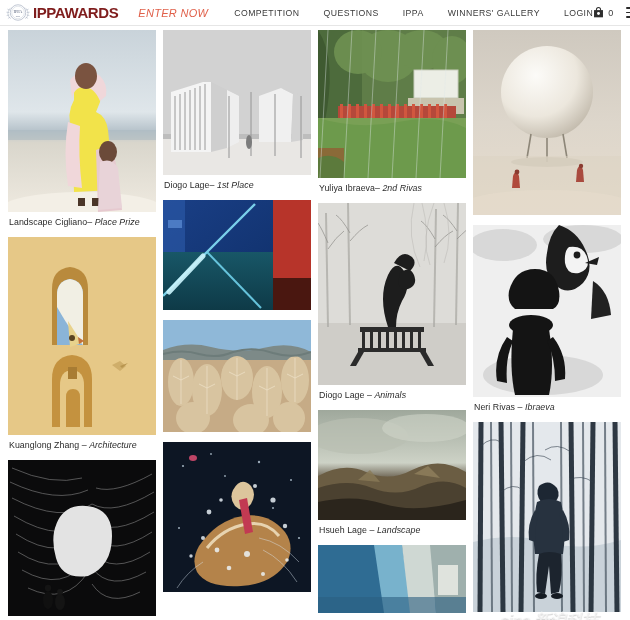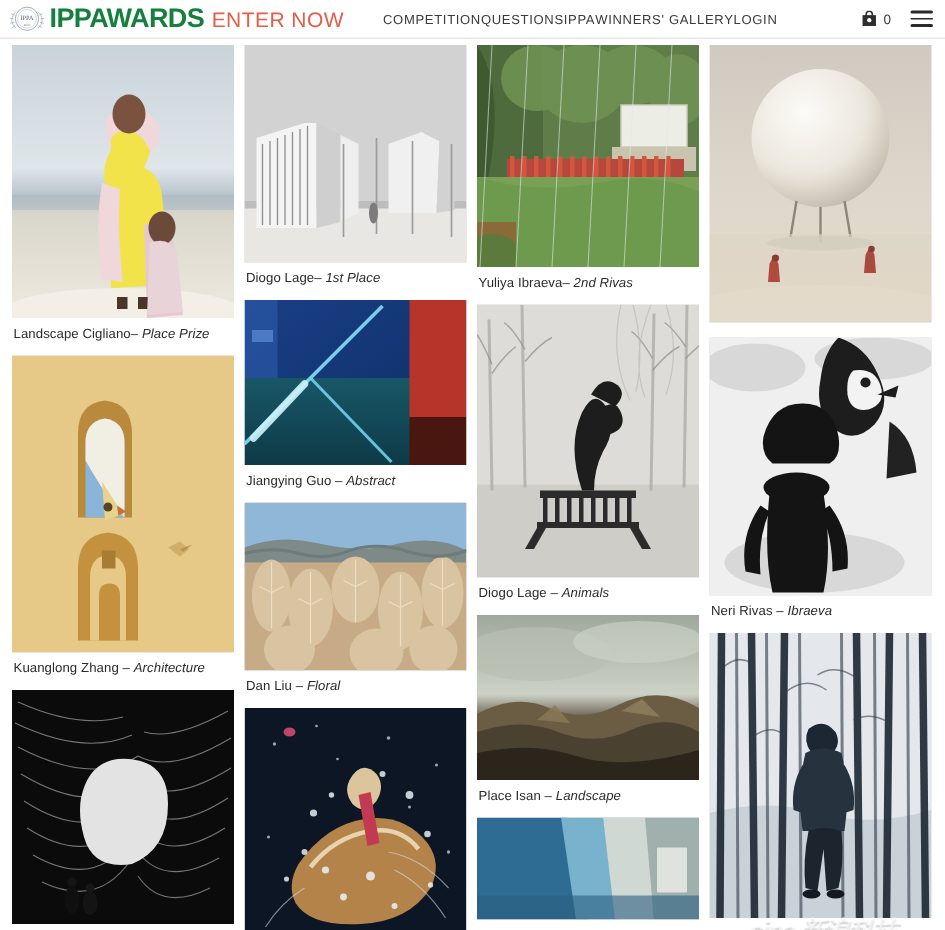--- a/index.html
+++ b/index.html
@@ -27,38 +27,40 @@
   .logo-badge{
     width:28px;height:22px;
     position:relative;
     display:flex;align-items:center;justify-content:center;
     flex:0 0 auto;
   }
   .logo-badge svg{ display:block; }
   .brand{
     font-family:"Liberation Sans", sans-serif;
     font-weight:bold;
-    font-size:18px;
+    font-size:15px;
     letter-spacing:-0.4px;
-    color:#15803d;
+    color:#7f1d1d;
     margin-left:1px;
     white-space:nowrap;
   }
   .enter-now{
-    font-size:14px;
+    font-size:11px;
     color:#e0604a;
     letter-spacing:0.3px;
-    margin-left:5px;
+    margin-left:20px;
     white-space:nowrap;
     font-weight:normal;
+    font-style:italic;
   }
   nav#main-nav{
     display:flex;
     align-items:center;
     margin-left:26px;
+    gap:24px;
     flex:1 1 auto;
   }
   nav#main-nav a{
     font-size:8.7px;
     letter-spacing:0.45px;
     color:#3a3a3a;
     text-decoration:none;
     white-space:nowrap;
   }
   .header-right{
@@ -313,21 +315,20 @@
           <path d="M0 52 L112 52 L112 110 L0 110 Z" fill="url(#ab2)"></path>
           <rect x="110" y="0" width="38" height="78" fill="#b7342a"></rect>
           <rect x="110" y="78" width="38" height="32" fill="#4a1710"></rect>
           <rect x="0" y="0" width="22" height="52" fill="#2b59a8" opacity=".65"></rect>
           <rect x="5" y="20" width="14" height="8" fill="#5e8fd6" opacity=".7"></rect>
           <path d="M92 4 L44 52 L0 96" stroke="#7fd8f0" stroke-width="2.4" fill="none" opacity=".95"></path>
           <path d="M44 52 L98 108" stroke="#6fd0ea" stroke-width="2" fill="none" opacity=".9"></path>
           <path d="M40 56 L6 92" stroke="#c9f2fb" stroke-width="5" fill="none" stroke-linecap="round" opacity=".92"></path>
         </svg>
       </div>
-      <div class="caption"><span>Jiangying Guo</span><span> – </span><span class="award">Abstract</span></div>
     </div>
 
     <div class="card">
       <div class="photo" style="height:112px;">
         <svg viewBox="0 0 148 112" preserveAspectRatio="none">
           <rect width="148" height="112" fill="#cdb89a"></rect>
           <rect width="148" height="34" fill="#8fb8d8"></rect>
           <path d="M0 30 q24 -9 48 -3 q30 7 52 1 q28 -7 48 4 v12 H0 Z" fill="#7d8a88"></path>
           <rect y="40" width="148" height="72" fill="#c6ab86"></rect>
           <g fill="#d8c4a0">
@@ -340,21 +341,20 @@
             <ellipse cx="88" cy="100" rx="18" ry="16"></ellipse>
               <ellipse cx="126" cy="98" rx="16" ry="16"></ellipse>
           </g>
           <g stroke="#efe3cb" stroke-width="0.8" opacity=".85">
             <path d="M18 40 v44 M44 46 v48 M74 38 v42 M104 48 v48 M132 38 v44"></path>
             <path d="M10 56 l8 4 M26 56 l-8 4 M36 64 l8 4 M52 64 l-8 4 M66 52 l8 4 M82 52 l-8 4 M96 66 l8 4 M112 66 l-8 4 M124 54 l8 4 M140 54 l-8 4"></path>
           </g>
           <path d="M0 34 q20 -5 36 0 q18 5 34 -2 q20 -6 40 1 q20 6 38 -1" stroke="#6d7c7a" stroke-width="2" fill="none"></path>
         </svg>
       </div>
-      <div class="caption"><span>Dan Liu</span><span> – </span><span class="award">Floral</span></div>
     </div>
 
     <div class="card">
       <div class="photo" style="height:150px;">
         <svg viewBox="0 0 148 150" preserveAspectRatio="none">
           <rect width="148" height="150" fill="#0d1624"></rect>
           <g fill="#c9dbe8" opacity=".75">
             <circle cx="20" cy="24" r="1.1"></circle>
               <circle cx="48" cy="12" r="0.9"></circle>
               <circle cx="96" cy="20" r="1.2"></circle>
@@ -501,21 +501,21 @@
           <rect width="148" height="110" fill="url(#ls)"></rect>
           <ellipse cx="40" cy="26" rx="50" ry="18" fill="#b9bfb2" opacity=".7"></ellipse>
           <ellipse cx="108" cy="18" rx="44" ry="14" fill="#cfd4c8" opacity=".6"></ellipse>
           <path d="M0 66 q26 -14 48 -4 q24 10 46 -2 q28 -14 54 2 v48 H0 Z" fill="#6b5d43"></path>
           <path d="M0 78 q30 -10 54 0 q26 10 50 -2 q24 -10 44 2 v32 H0 Z" fill="#4b4130"></path>
           <path d="M0 92 q36 -8 66 2 q32 10 82 -4 v20 H0 Z" fill="#2b251c"></path>
           <path d="M40 70 l12 -10 l10 12 z" fill="#8a7a58" opacity=".8"></path>
           <path d="M96 64 l14 -8 l12 12 z" fill="#93835f" opacity=".75"></path>
         </svg>
       </div>
-      <div class="caption"><span>Place Isan</span><span> – </span><span class="award">Landscape</span></div>
+      <div class="caption"><span>Hsueh Lage</span><span> – </span><span class="award">Landscape</span></div>
     </div>
 
     <div class="card">
       <div class="photo" style="height:68px;">
         <svg viewBox="0 0 148 68" preserveAspectRatio="none">
           <rect width="148" height="68" fill="#3f7fa8"></rect>
           <path d="M0 0 h60 l14 68 H0 Z" fill="#2f6c93"></path>
           <path d="M56 0 h28 l10 68 H66 Z" fill="#78b2cc"></path>
           <path d="M84 0 h30 l4 68 H92 Z" fill="#cfd8d3"></path>
           <path d="M112 0 h36 v68 h-30 Z" fill="#9fb0ad"></path>

